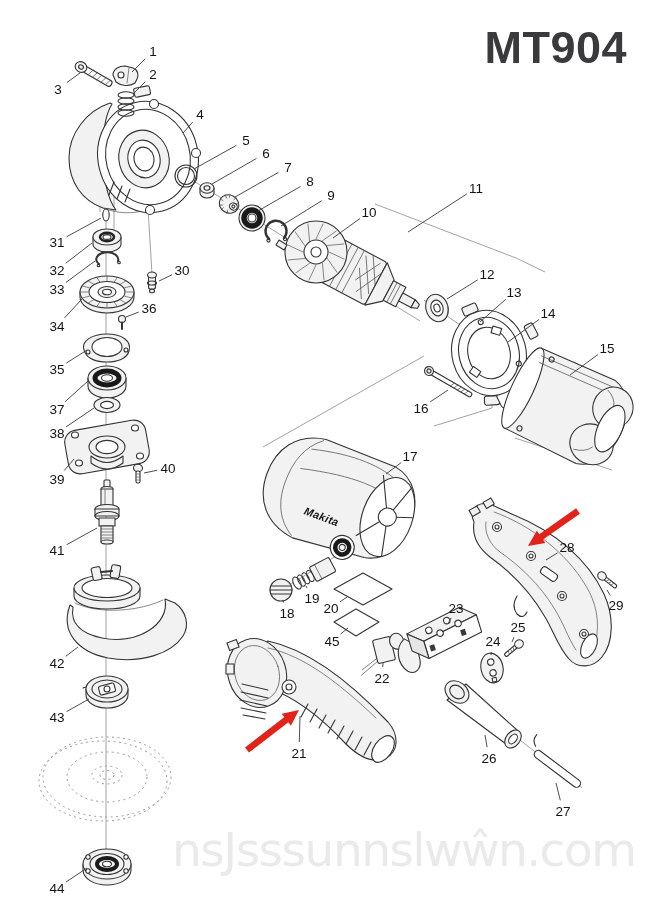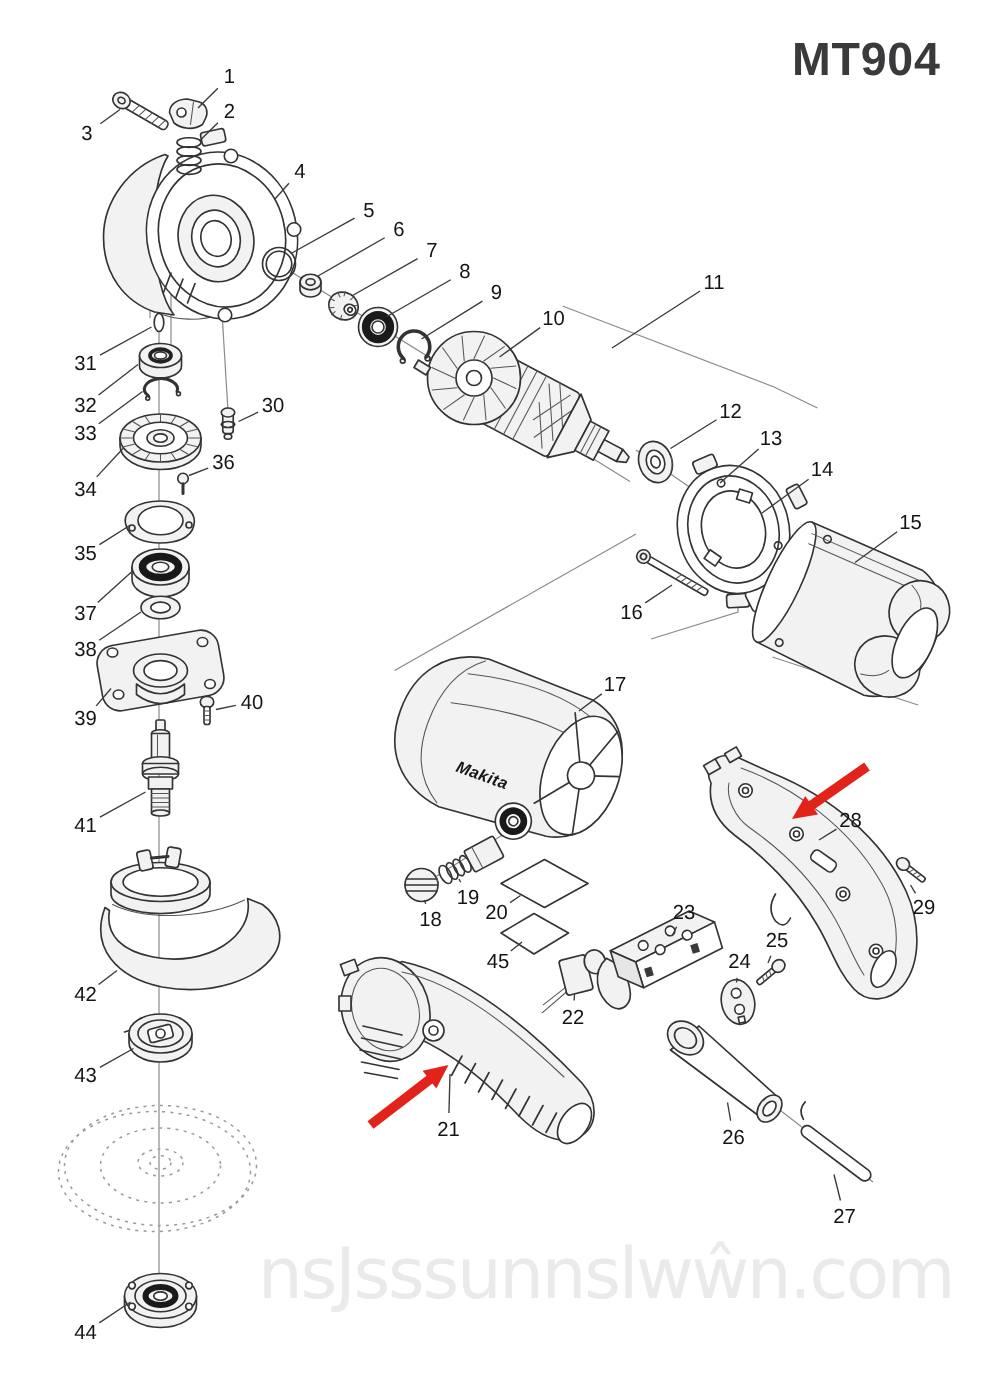--- a/index.html
+++ b/index.html
@@ -1,21 +1,21 @@
 <!DOCTYPE html>
 <html><head>
 <meta charset="utf-8">
 <style>
   html,body{margin:0;padding:0;background:#fff}
   .page{position:relative;width:657px;height:924px;background:#fff;overflow:hidden;
         font-family:"Liberation Sans",sans-serif}
   .watermark{position:absolute;left:172px;top:822px;font-size:47px;color:#eaeaea;
              letter-spacing:-1.5px;white-space:nowrap;z-index:0;
              font-family:"DejaVu Sans",sans-serif}
-  .title{position:absolute;top:22px;right:30px;font-size:31px;font-weight:bold;
+  .title{position:absolute;top:22px;right:30px;font-size:45px;font-weight:bold;
          color:#3a3a3c;letter-spacing:.5px;z-index:2;
          font-family:"Liberation Sans",sans-serif}
   svg.diagram{position:absolute;left:0;top:0;z-index:1}
   .ln{fill:none;stroke:#333;stroke-width:1.1;stroke-linecap:round;stroke-linejoin:round}
   .fw{fill:#fff;stroke:#333;stroke-width:1.1;stroke-linecap:round;stroke-linejoin:round}
   .fg{fill:#f2f2f2;stroke:#333;stroke-width:1.1;stroke-linecap:round;stroke-linejoin:round}
   .fe{fill:#e6e6e6;stroke:#333;stroke-width:1.1;stroke-linecap:round;stroke-linejoin:round}
   .thin{fill:none;stroke:#555;stroke-width:.7;stroke-linecap:round}
   .axis{fill:none;stroke:#8a8a8a;stroke-width:.8}
   .dsh{fill:none;stroke:#9a9a9a;stroke-width:1;stroke-dasharray:2 3.5}

